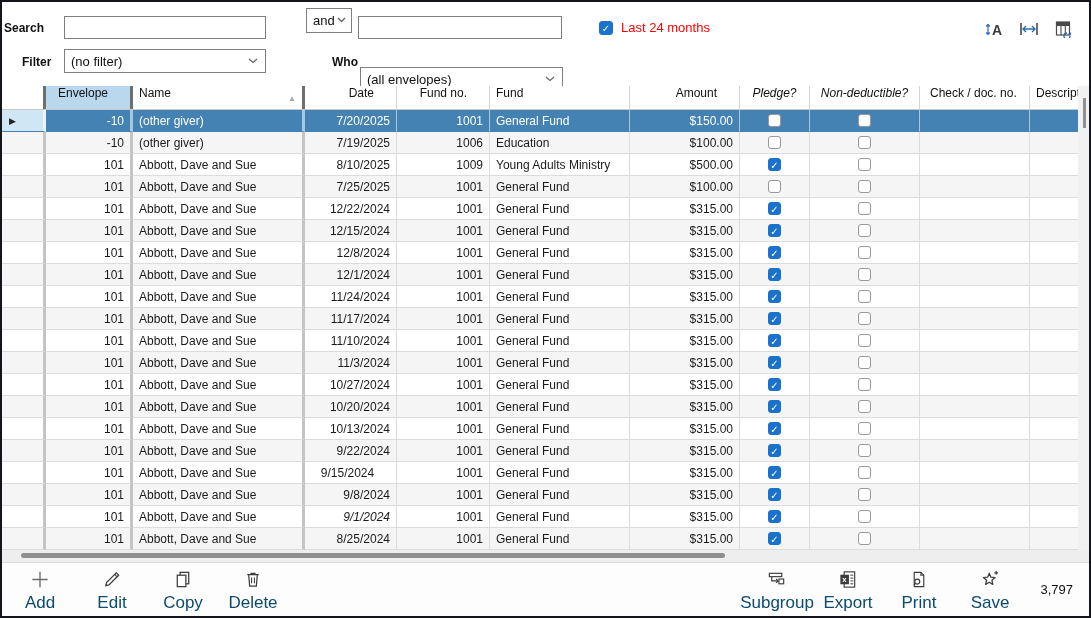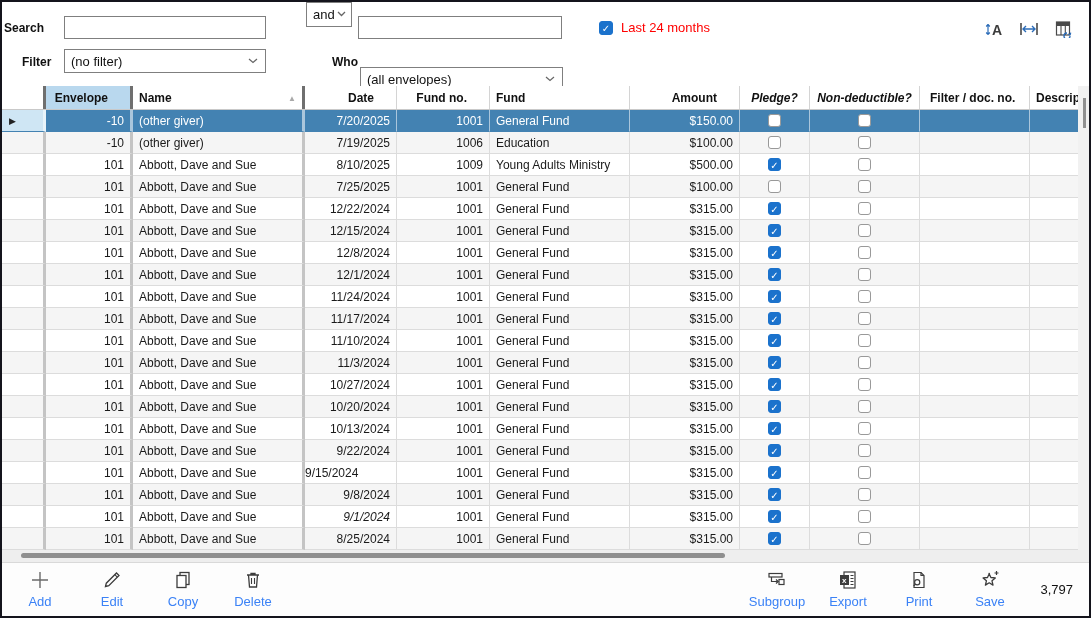--- a/index.html
+++ b/index.html
@@ -36,21 +36,21 @@
   .cb.small{ width:13px; height:13px; }
   .last24{ position:absolute; left:597px; top:18px; display:flex; align-items:center; gap:8px; }
   .last24 .lbl{ font-size:13px; color:#ff0000; }
   .top-icons{ position:absolute; right:14px; top:17px; display:flex; gap:13px; align-items:center; }
   .top-icons .ti{ width:22px; height:20px; display:flex; align-items:center; justify-content:center; cursor:pointer; }
 
   
   .grid{ position:absolute; left:0; top:84px; width:1091px; }
   .g-header{ display:flex; height:24px; background:#fff; border-bottom:1px solid #c9c9c9; }
   .g-header .hc{
-    font-size:12px; font-weight:bold; color:#111; display:flex; align-items:center;
+    font-size:12px; font-weight:normal; color:#111; display:flex; align-items:flex-start;
     overflow:hidden; white-space:nowrap; position:relative; flex:0 0 auto; height:100%;
     cursor:pointer;
   }
   .g-body .row{ display:flex; height:22px; background:#fff; }
   .g-body .row.alt{ background:#f5f5f5; }
   .g-body .row .c{
     font-size:12px; color:#1a1a1a; display:flex; align-items:center;
     overflow:hidden; white-space:nowrap; flex:0 0 auto; height:100%;
     border-bottom:1px solid #dcdcdc;
   }
@@ -71,32 +71,32 @@
   .vscroll{ position:absolute; left:1076px; top:84px; width:13px; height:464px; background:#f1f1f1; }
   .vscroll .thumb{ position:absolute; left:5px; top:12px; width:3px; height:30px; background:#909090; }
 
   
   .bottombar{ position:absolute; left:0; top:560px; width:1087px; height:54px; background:#fdfdfd; border-top:1px solid #d9d9d9; }
   .tool-btn{
     position:absolute; top:6px; width:58px; height:44px; display:flex; flex-direction:column;
     align-items:center; justify-content:flex-start; gap:3px; cursor:pointer;
   }
   .tool-btn svg{ display:block; }
-  .tool-btn .t-lbl{ font-size:13px; color:#3b82f6; }
+  .tool-btn .t-lbl{ font-size:17px; color:#0c4a6e; }
   .rec-count{ position:absolute; right:16px; top:19px; font-size:13px; color:#111; }
 </style>
 </head>
 <body>
 
 <div class="window">
 
   <div class="topbar">
     <div class="tb-label" style="left:2px; top:19px;">Search</div>
     <input class="tb-input" style="left: 62px; top: 14px; width: 202px;" value="">
-    <div class="tb-select" style="left:304px; top:0; width:46px; height:25px;">
+    <div class="tb-select" style="left:304px; top:6px; width:46px; height:25px;">
       <span>and</span>
       <span class="chev" style="right:5px;">
           <svg width="9" height="6" viewBox="0 0 9 6">
             <path d="M1 1l3.5 3.5L8 1" fill="none" stroke="#666" stroke-width="1.3"></path>
           </svg>
         </span>
     </div>
     <input class="tb-input" style="left: 356px; top: 14px; width: 204px;" value="">
 
     <div class="last24">
@@ -170,21 +170,21 @@
         <div class="hc sep-thin" style="width: 110px; justify-content: flex-end; padding-right: 22px;">
           <span>Amount</span>
         </div>
         <div class="hc sep-thin" style="width: 70px; justify-content: center;">
           <span style="font-style: italic;">Pledge?</span>
         </div>
         <div class="hc sep-thin" style="width: 110px; justify-content: center;">
           <span style="font-style: italic;">Non-deductible?</span>
         </div>
         <div class="hc sep-thin" style="width: 110px; justify-content: flex-start; padding-left: 10px;">
-          <span>Filter / doc. no.</span>
+          <span>Check / doc. no.</span>
         </div>
         <div class="hc sep-thin" style="width: 50px; justify-content: flex-start; padding-left: 6px;">
           <span>Description</span>
         </div>
       </div>
     <div class="g-body" id="g-body">
         <div class="row selected">
           <div class="c sep-thick gutter" style="width: 44px;">
             <span class="row-arrow">▶</span>
           </div>
@@ -715,21 +715,21 @@
           </div>
         </div>
         <div class="row">
           <div class="c sep-thick gutter" style="width: 44px;"></div>
           <div class="c sep-thick" style="width: 87px; justify-content: flex-end; padding-right: 6px;">
             <span>101</span>
           </div>
           <div class="c sep-thick" style="width: 172px; justify-content: flex-start; padding-left: 6px;">
             <span>Abbott, Dave and Sue</span>
           </div>
-          <div class="c sep-thin" style="width: 92px; justify-content: flex-start; padding-right: 6px;">
+          <div class="c sep-thin" style="width: 92px; justify-content: center; padding-right: 6px;">
             <span>9/15/2024</span>
           </div>
           <div class="c sep-thin" style="width: 93px; justify-content: flex-end; padding-right: 6px;">
             <span>1001</span>
           </div>
           <div class="c sep-thin" style="width: 140px; justify-content: flex-start; padding-left: 6px;">
             <span>General Fund</span>
           </div>
           <div class="c sep-thin" style="width: 110px; justify-content: flex-end; padding-right: 6px;">
             <span>$315.00</span>

